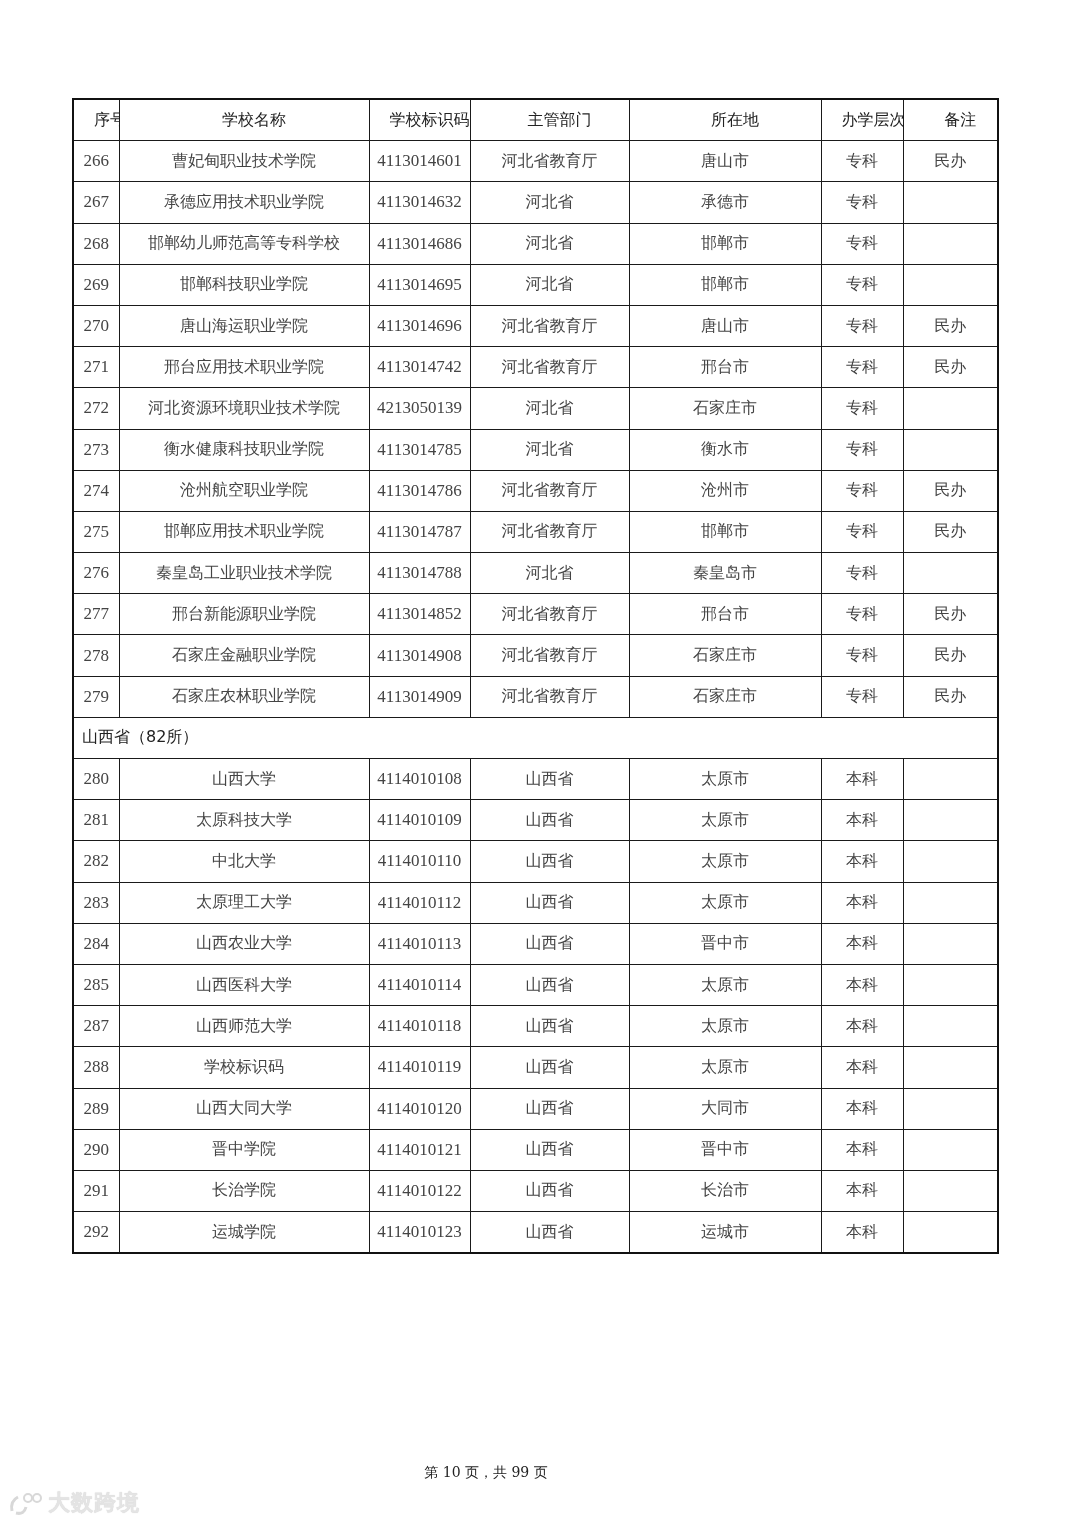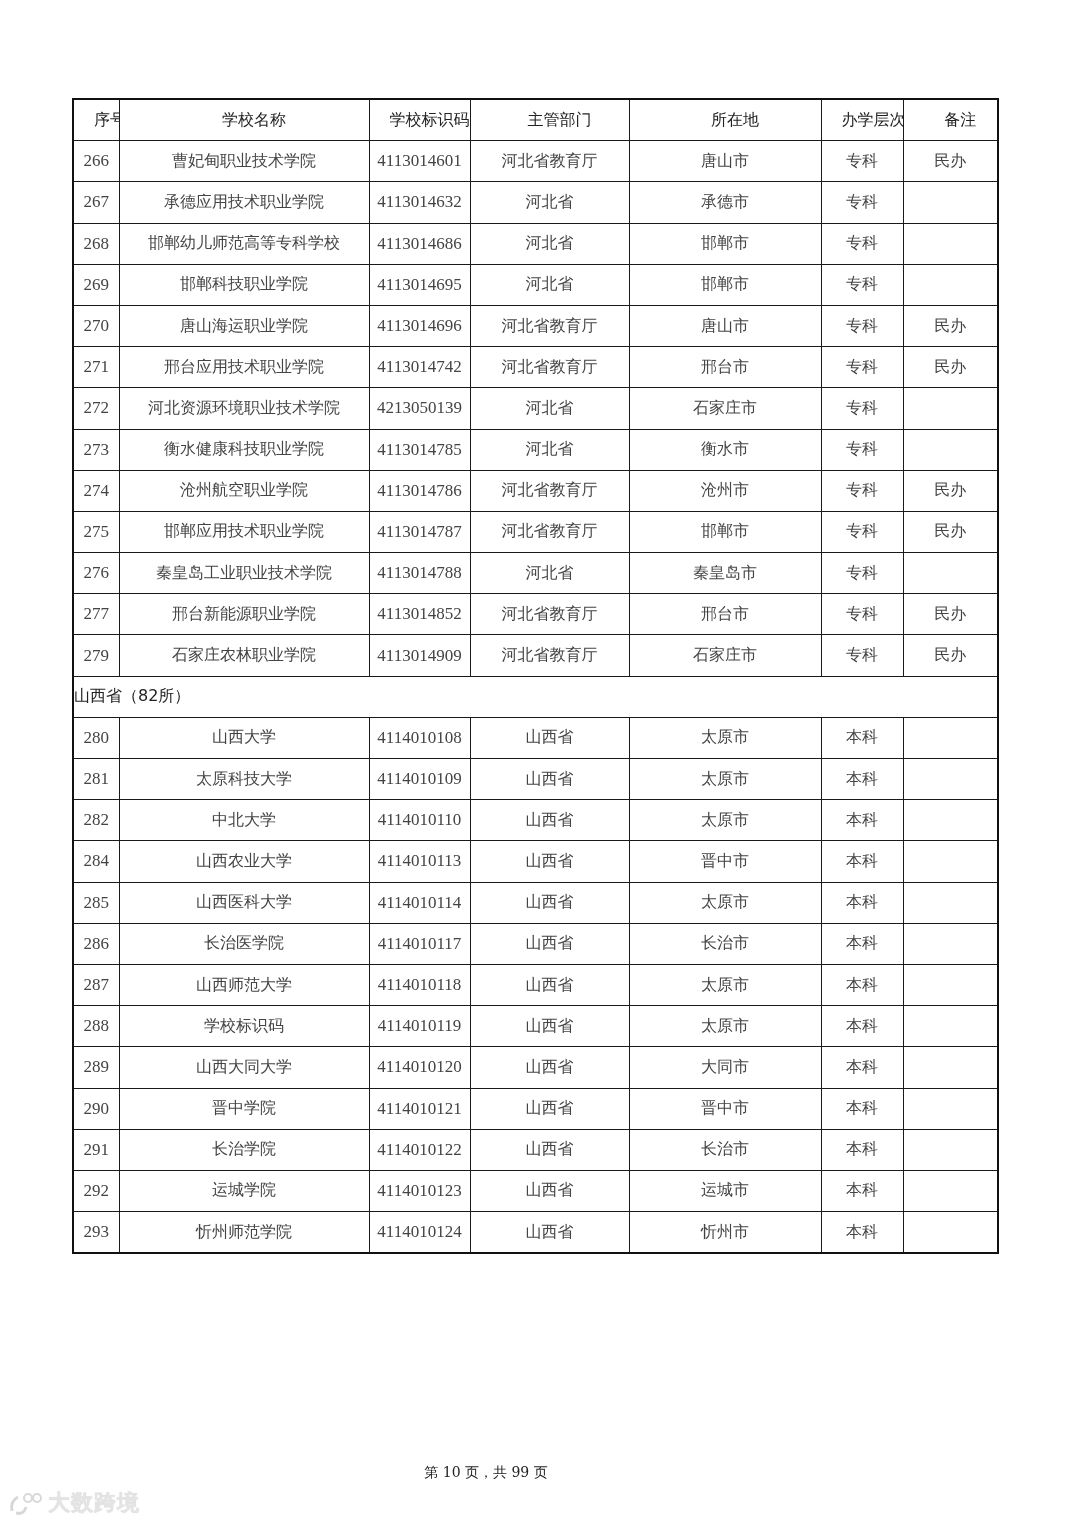--- a/index.html
+++ b/index.html
@@ -11,21 +11,21 @@
     border-collapse: collapse; table-layout: fixed;
     border: 2px solid #111;
   }
   table.schools td, table.schools th {
     border: 1.5px solid #1a1a1a; height: 40.2px; padding: 0;
     text-align: center; vertical-align: middle;
     font-size: 16px; color: #444; font-weight: normal; white-space: nowrap; overflow: hidden;
   }
   table.schools th { font-family: "DejaVu Sans", "Liberation Sans", sans-serif; color: #222; font-size: 16px; padding-left: 20px; }
   table.schools td.num { font-family: "Liberation Serif", "DejaVu Serif", serif; font-size: 17px; color: #444; }
-  table.schools td.section { text-align: left; padding-left: 0; font-family: "DejaVu Sans", "Liberation Sans", sans-serif; color: #222; font-size: 16px; }
+  table.schools td.section { text-align: left; padding-left: 8px; font-family: "DejaVu Sans", "Liberation Sans", sans-serif; color: #222; font-size: 16px; }
   .footer { position: absolute; top: 1464px; left: 0; width: 976px; text-align: center; font-size: 14px; color: #222; }
   .footer span { position: relative; left: -2px; }
   .watermark { position: absolute; left: 8px; top: 1488px; font-family: Liberation Sans, sans-serif;
                font-size: 22px; color: #e4e4e4; font-weight: bold; letter-spacing: 1px;
                text-shadow: 0 0 1px #cfcfcf; }
   .watermark .logo { display: inline-block; width: 36px; height: 26px; vertical-align: middle; margin-right: 4px; }
 </style>
 </head>
 <body>
 
@@ -154,20 +154,29 @@
         <tr>
           <td class="num">277</td>
           <td>邢台新能源职业学院</td>
           <td class="num">4113014852</td>
           <td>河北省教育厅</td>
           <td>邢台市</td>
           <td>专科</td>
           <td>民办</td>
         </tr>
         <tr>
+          <td class="num">278</td>
+          <td>石家庄金融职业学院</td>
+          <td class="num">4113014908</td>
+          <td>河北省教育厅</td>
+          <td>石家庄市</td>
+          <td>专科</td>
+          <td>民办</td>
+        </tr>
+        <tr>
           <td class="num">279</td>
           <td>石家庄农林职业学院</td>
           <td class="num">4113014909</td>
           <td>河北省教育厅</td>
           <td>石家庄市</td>
           <td>专科</td>
           <td>民办</td>
         </tr>
       </tbody>
     <tbody>
@@ -197,47 +206,47 @@
         <tr>
           <td class="num">282</td>
           <td>中北大学</td>
           <td class="num">4114010110</td>
           <td>山西省</td>
           <td>太原市</td>
           <td>本科</td>
           <td></td>
         </tr>
         <tr>
+          <td class="num">283</td>
+          <td>太原理工大学</td>
+          <td class="num">4114010112</td>
+          <td>山西省</td>
+          <td>太原市</td>
+          <td>本科</td>
+          <td></td>
+        </tr>
+        <tr>
           <td class="num">284</td>
           <td>山西农业大学</td>
           <td class="num">4114010113</td>
           <td>山西省</td>
           <td>晋中市</td>
           <td>本科</td>
           <td></td>
         </tr>
         <tr>
           <td class="num">285</td>
           <td>山西医科大学</td>
           <td class="num">4114010114</td>
           <td>山西省</td>
           <td>太原市</td>
           <td>本科</td>
           <td></td>
         </tr>
         <tr>
-          <td class="num">286</td>
-          <td>长治医学院</td>
-          <td class="num">4114010117</td>
-          <td>山西省</td>
-          <td>长治市</td>
-          <td>本科</td>
-          <td></td>
-        </tr>
-        <tr>
           <td class="num">287</td>
           <td>山西师范大学</td>
           <td class="num">4114010118</td>
           <td>山西省</td>
           <td>太原市</td>
           <td>本科</td>
           <td></td>
         </tr>
         <tr>
           <td class="num">288</td>
@@ -274,29 +283,20 @@
           <td>长治市</td>
           <td>本科</td>
           <td></td>
         </tr>
         <tr>
           <td class="num">292</td>
           <td>运城学院</td>
           <td class="num">4114010123</td>
           <td>山西省</td>
           <td>运城市</td>
-          <td>本科</td>
-          <td></td>
-        </tr>
-        <tr>
-          <td class="num">293</td>
-          <td>忻州师范学院</td>
-          <td class="num">4114010124</td>
-          <td>山西省</td>
-          <td>忻州市</td>
           <td>本科</td>
           <td></td>
         </tr>
       </tbody>
   </table>
 
   <div class="footer">
     <span>第 10 页，共 99 页</span>
   </div>
 

